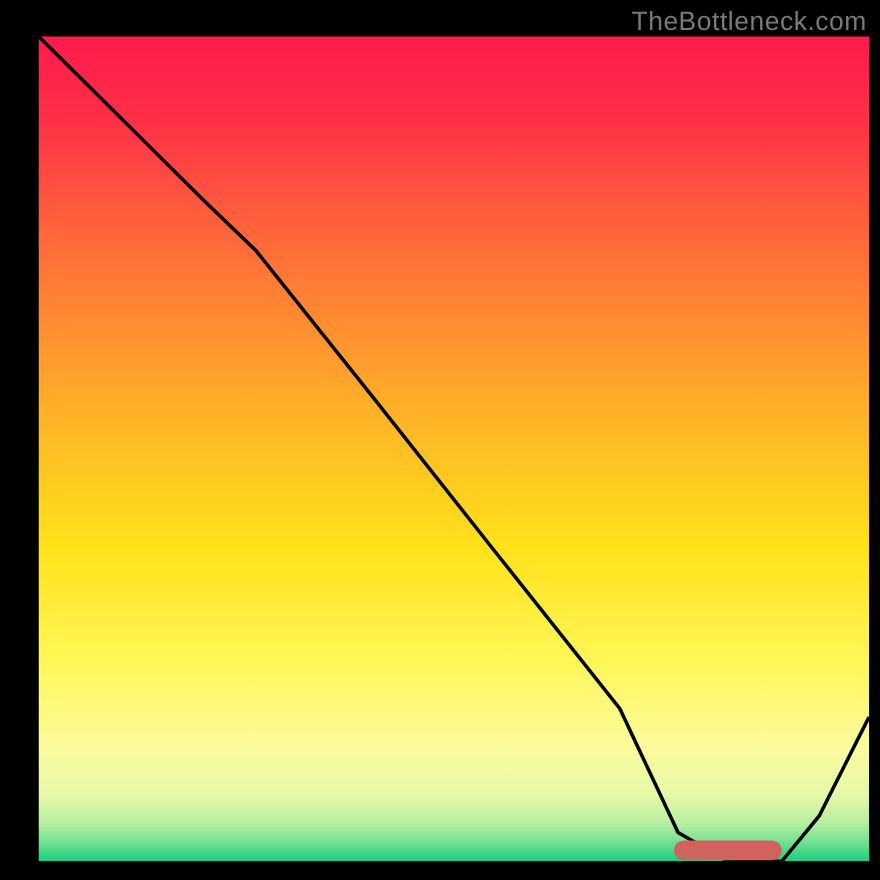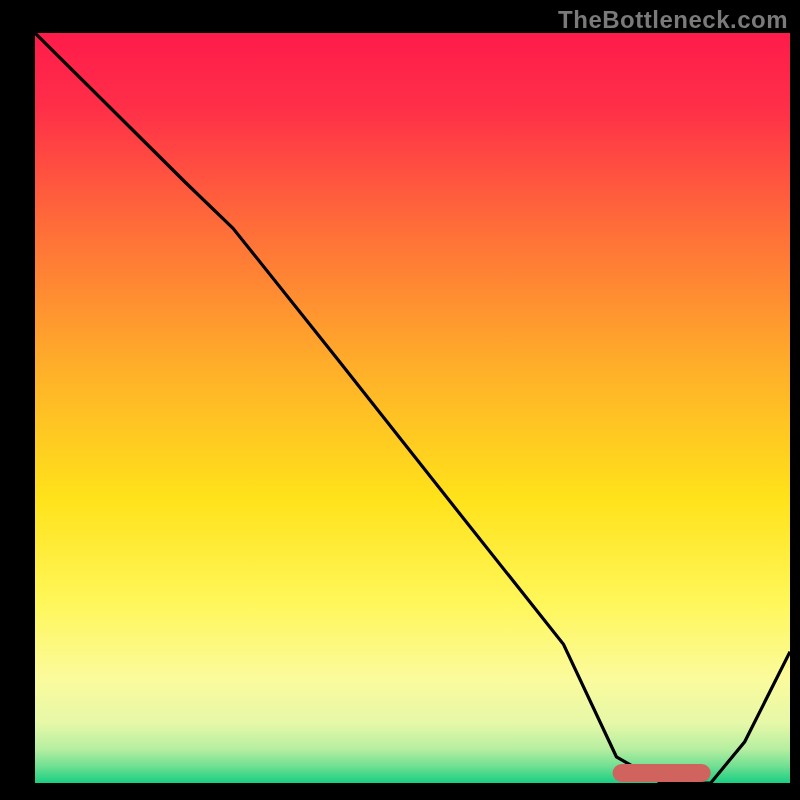--- a/index.html
+++ b/index.html
@@ -14,21 +14,21 @@
     position: relative;
     width: 800px;
     height: 800px;
   }
   #watermark {
     position: absolute;
     top: 6px;
     right: 12px;
     font-family: Arial, Helvetica, sans-serif;
     font-size: 24px;
-    font-weight: bold;
+    font-weight: normal;
     color: #7a7a7a;
     letter-spacing: 0.5px;
     z-index: 3;
   }
   svg {
     position: absolute;
     top: 0;
     left: 0;
     display: block;
   }

